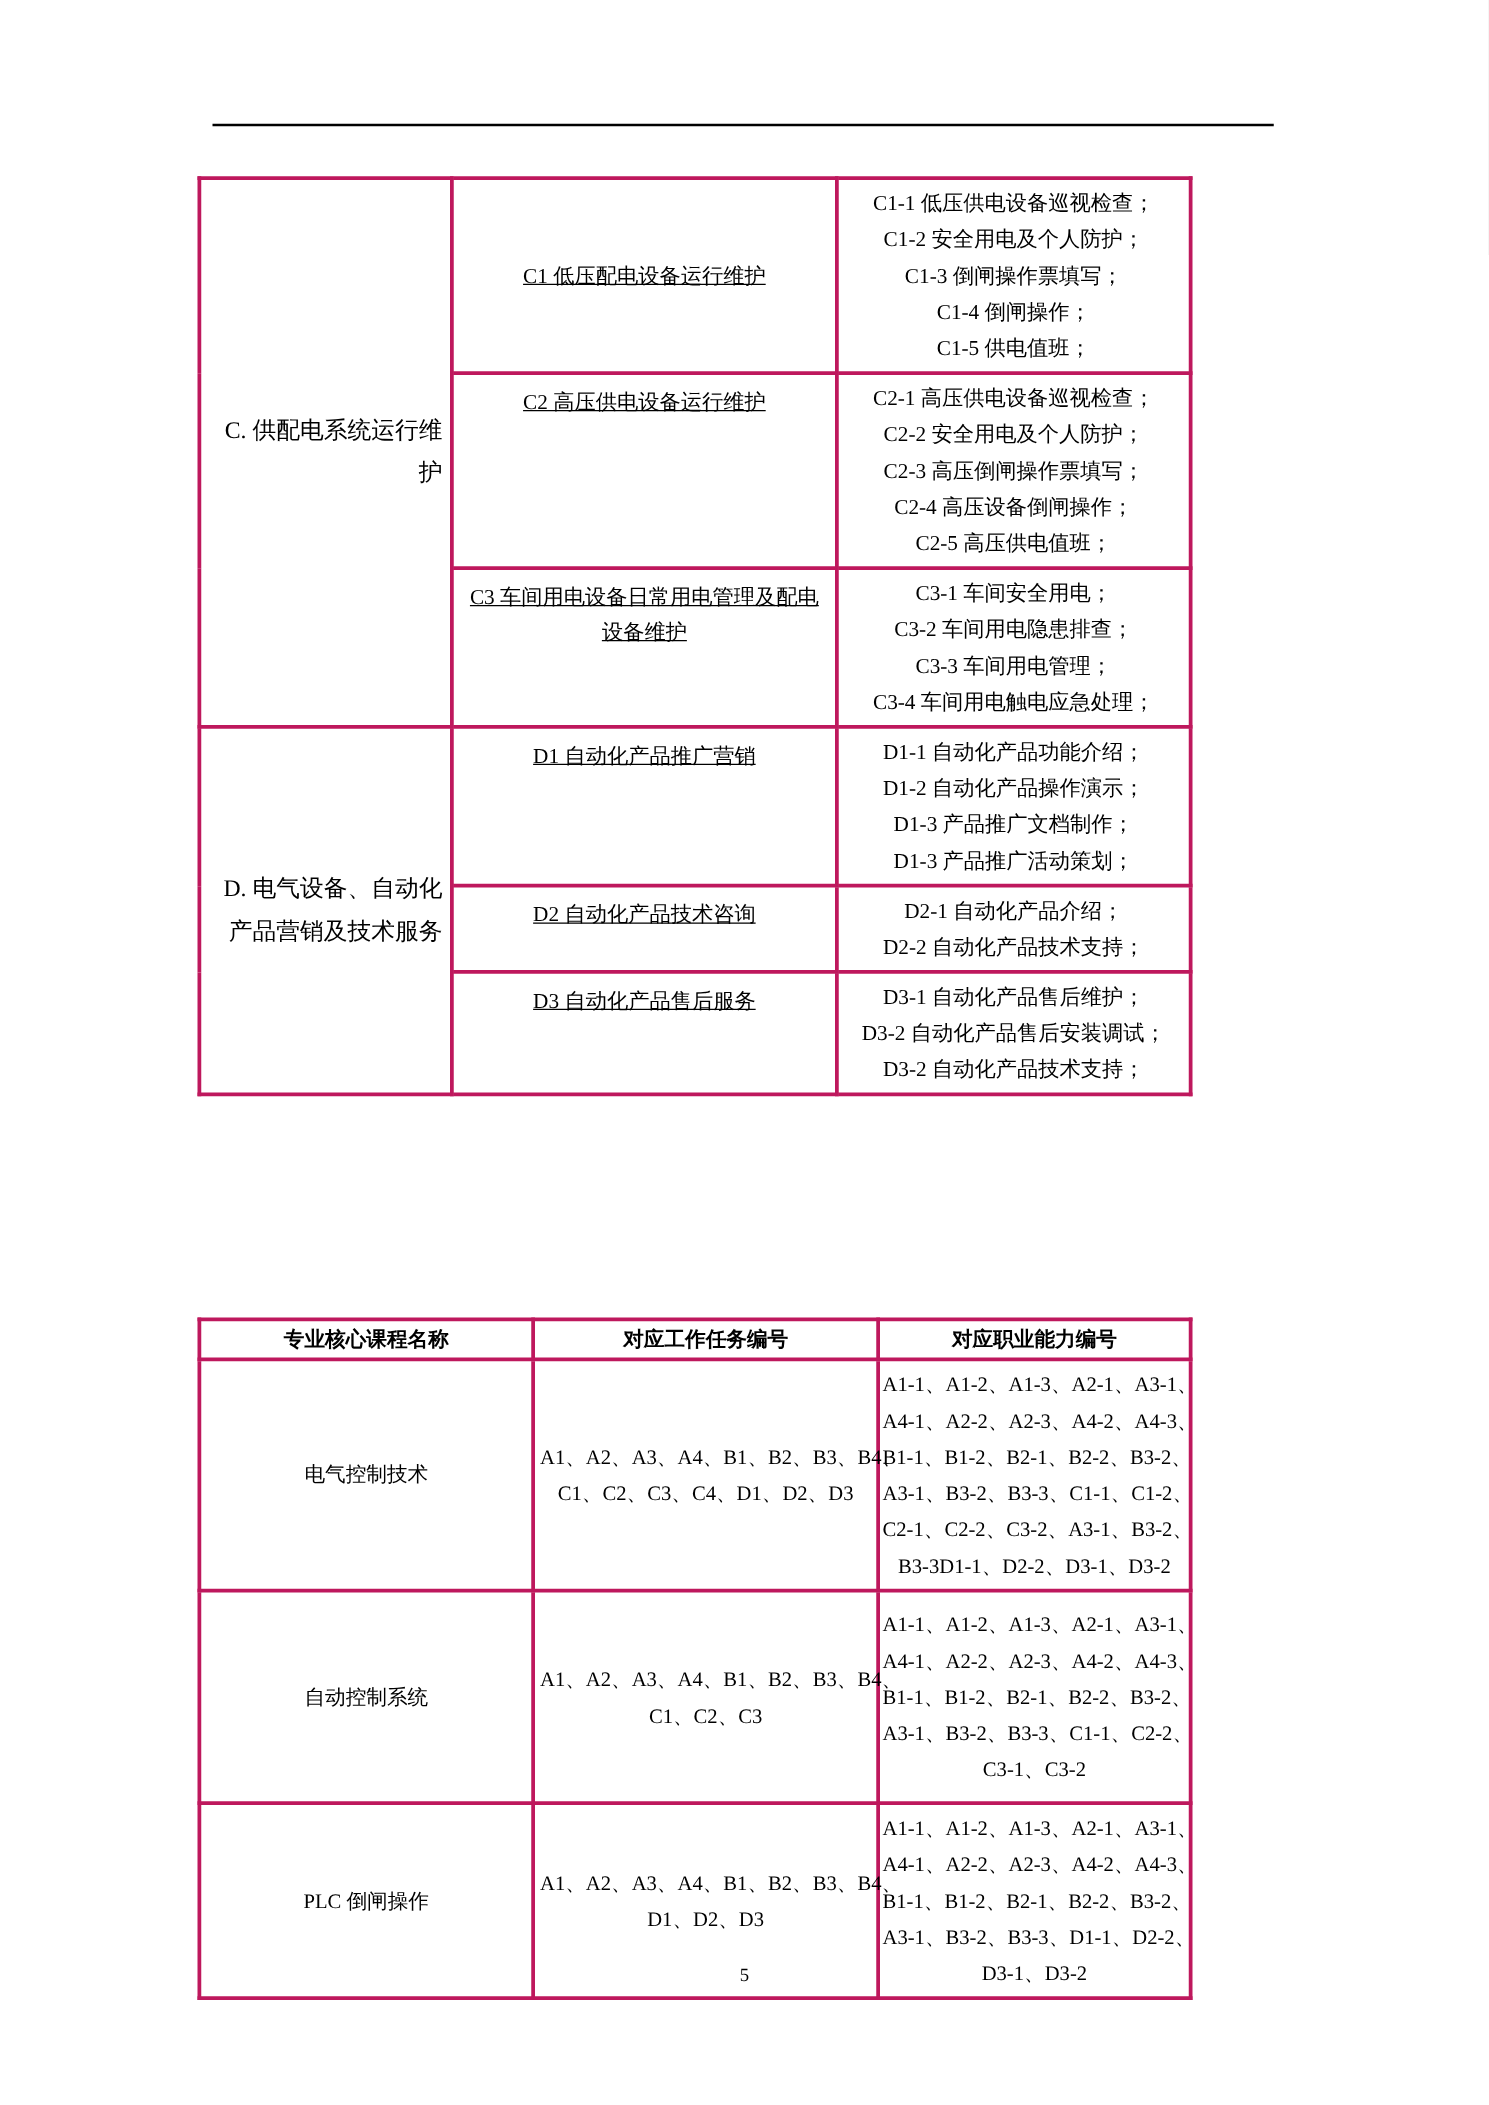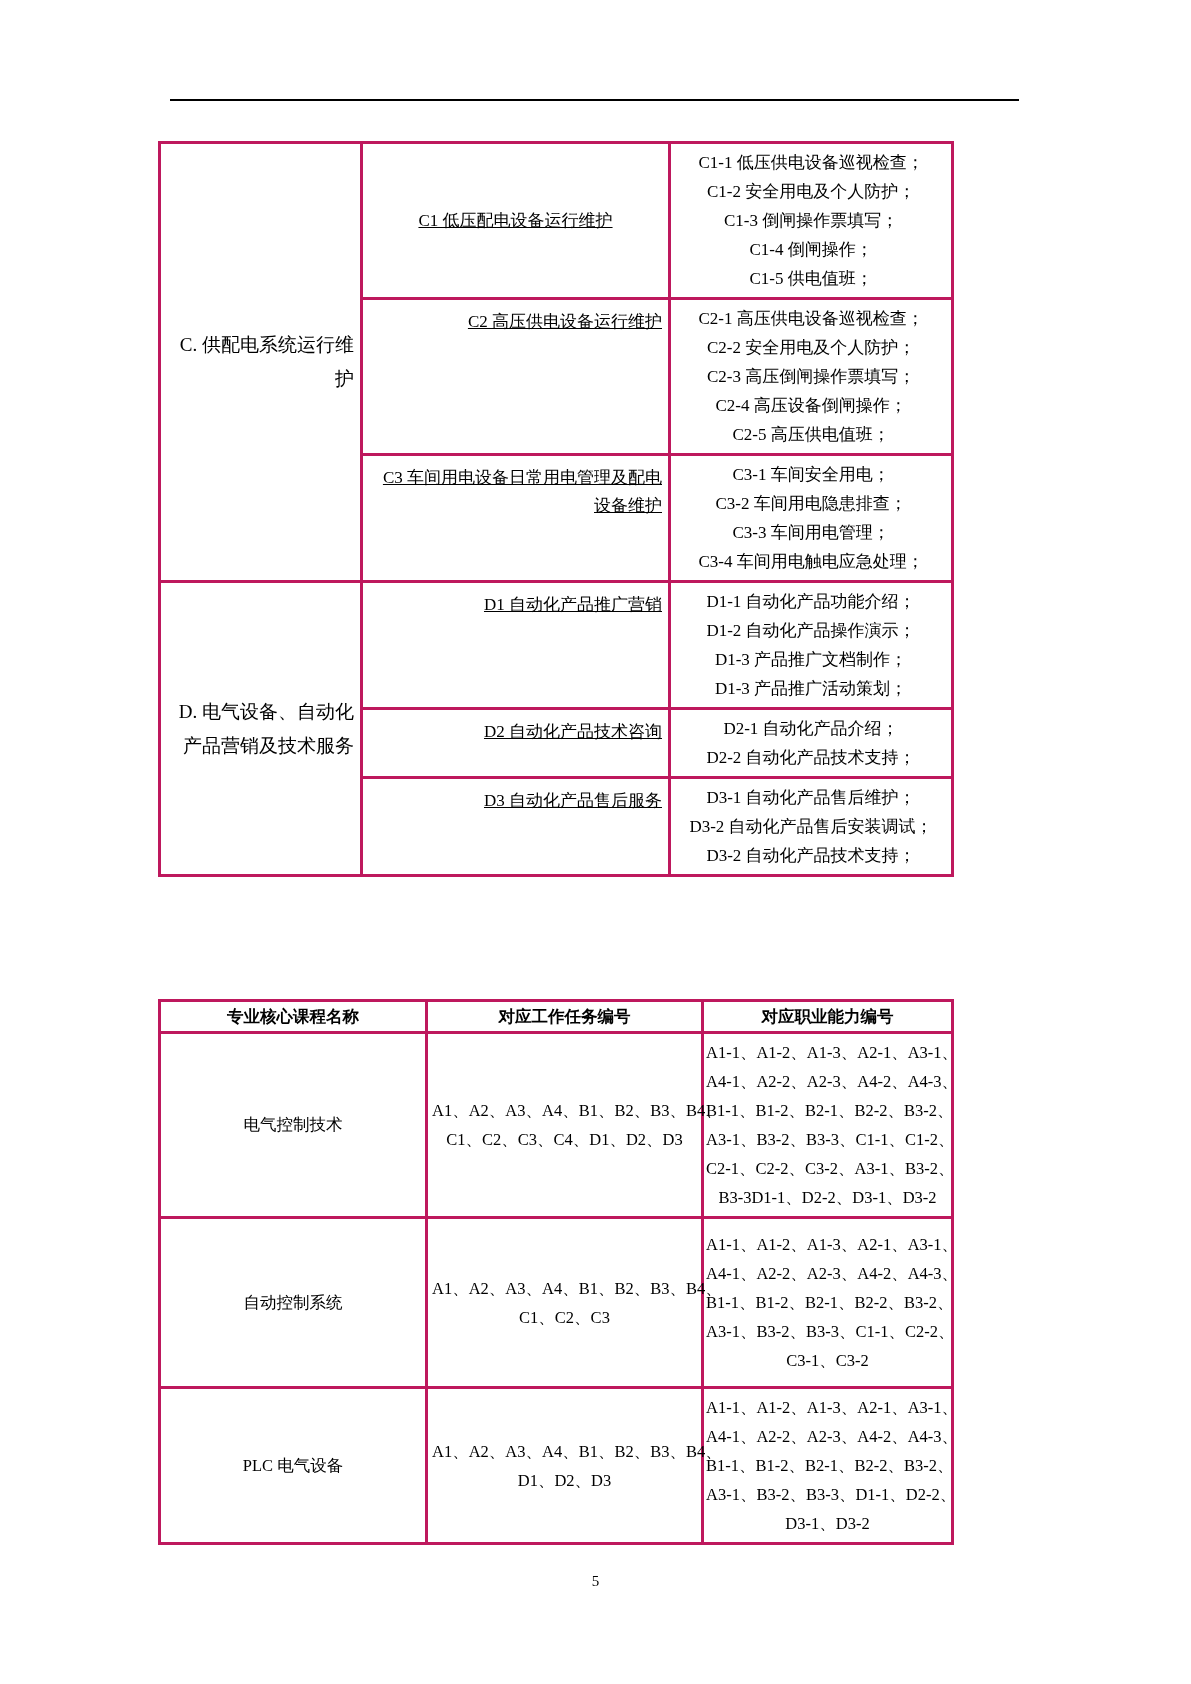--- a/index.html
+++ b/index.html
@@ -35,21 +35,21 @@
     text-align: right;
   }
   .task {
     font-size: 17px;
     line-height: 28px;
     text-align: center;
     vertical-align: middle;
     padding: 8px 6px;
     text-decoration: underline;
   }
-  .vtop { vertical-align: top; text-align: right; }
+  .vtop { vertical-align: top; }
   .abil { text-align: center; vertical-align: middle; padding: 4px 2px; }
   .ln { font-size: 17px; line-height: 29px; white-space: nowrap; }
 
   
   .sec-heading {
     position: absolute;
     left: 206px;
     top: 910px;
     font-size: 21px;
     font-weight: bold;
@@ -58,21 +58,21 @@
   }
   .sec-desc {
     position: absolute;
     left: 193px;
     top: 962px;
     font-size: 16.5px;
     line-height: 28px;
   }
 
   
-  #t2 { position: absolute; left: 158px; top: 999px; width: 793px; }
+  #t2 { position: absolute; left: 158px; top: 1054px; width: 793px; }
   .t2h {
     font-size: 16.5px;
     font-weight: bold;
     text-align: center;
     vertical-align: middle;
     padding: 3px 0;
     line-height: 23px;
   }
   .course { font-size: 16.5px; text-align: center; vertical-align: middle; }
   .tasks { text-align: center; vertical-align: middle; padding: 6px 4px; }
@@ -201,21 +201,21 @@
         </td>
         <td class="abil2 pad-r2">
           <div class="ln2">A1-1、A1-2、A1-3、A2-1、A3-1、</div>
           <div class="ln2">A4-1、A2-2、A2-3、A4-2、A4-3、</div>
           <div class="ln2">B1-1、B1-2、B2-1、B2-2、B3-2、</div>
           <div class="ln2">A3-1、B3-2、B3-3、C1-1、C2-2、</div>
           <div class="ln2">C3-1、C3-2</div>
         </td>
       </tr>
       <tr>
-        <td class="course">PLC 电气设备</td>
+        <td class="course">PLC 倒闸操作</td>
         <td class="tasks">
           <div class="ln2">A1、A2、A3、A4、B1、B2、B3、B4、</div>
           <div class="ln2">D1、D2、D3</div>
         </td>
         <td class="abil2 pad-r3">
           <div class="ln2">A1-1、A1-2、A1-3、A2-1、A3-1、</div>
           <div class="ln2">A4-1、A2-2、A2-3、A4-2、A4-3、</div>
           <div class="ln2">B1-1、B1-2、B2-1、B2-2、B3-2、</div>
           <div class="ln2">A3-1、B3-2、B3-3、D1-1、D2-2、</div>
           <div class="ln2">D3-1、D3-2</div>

